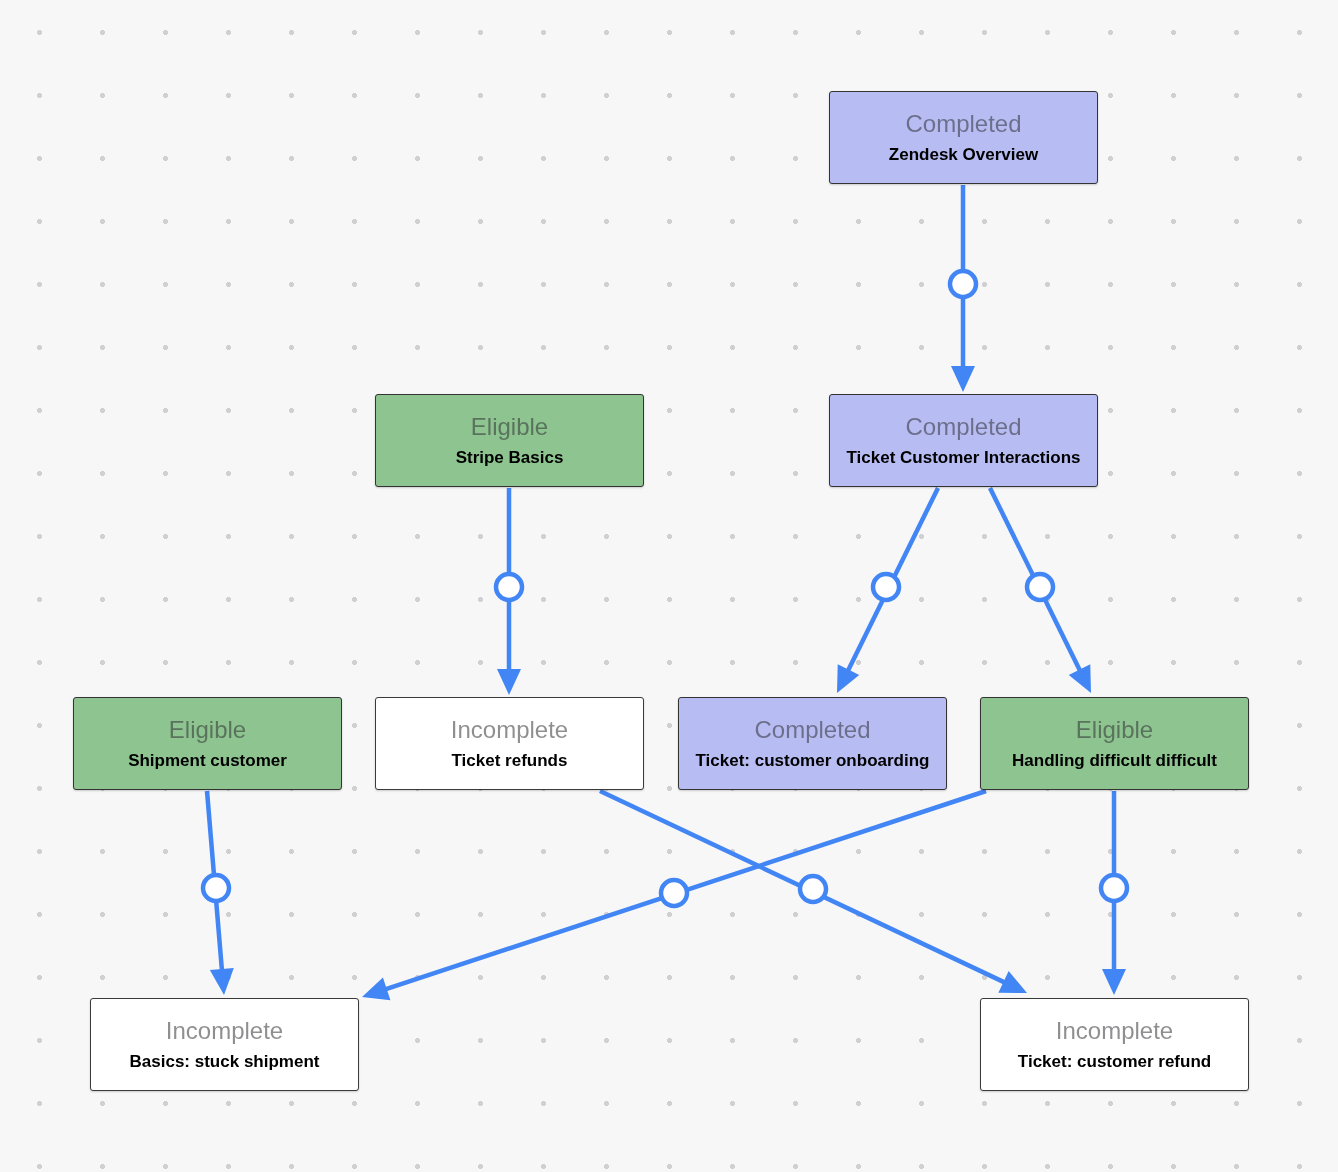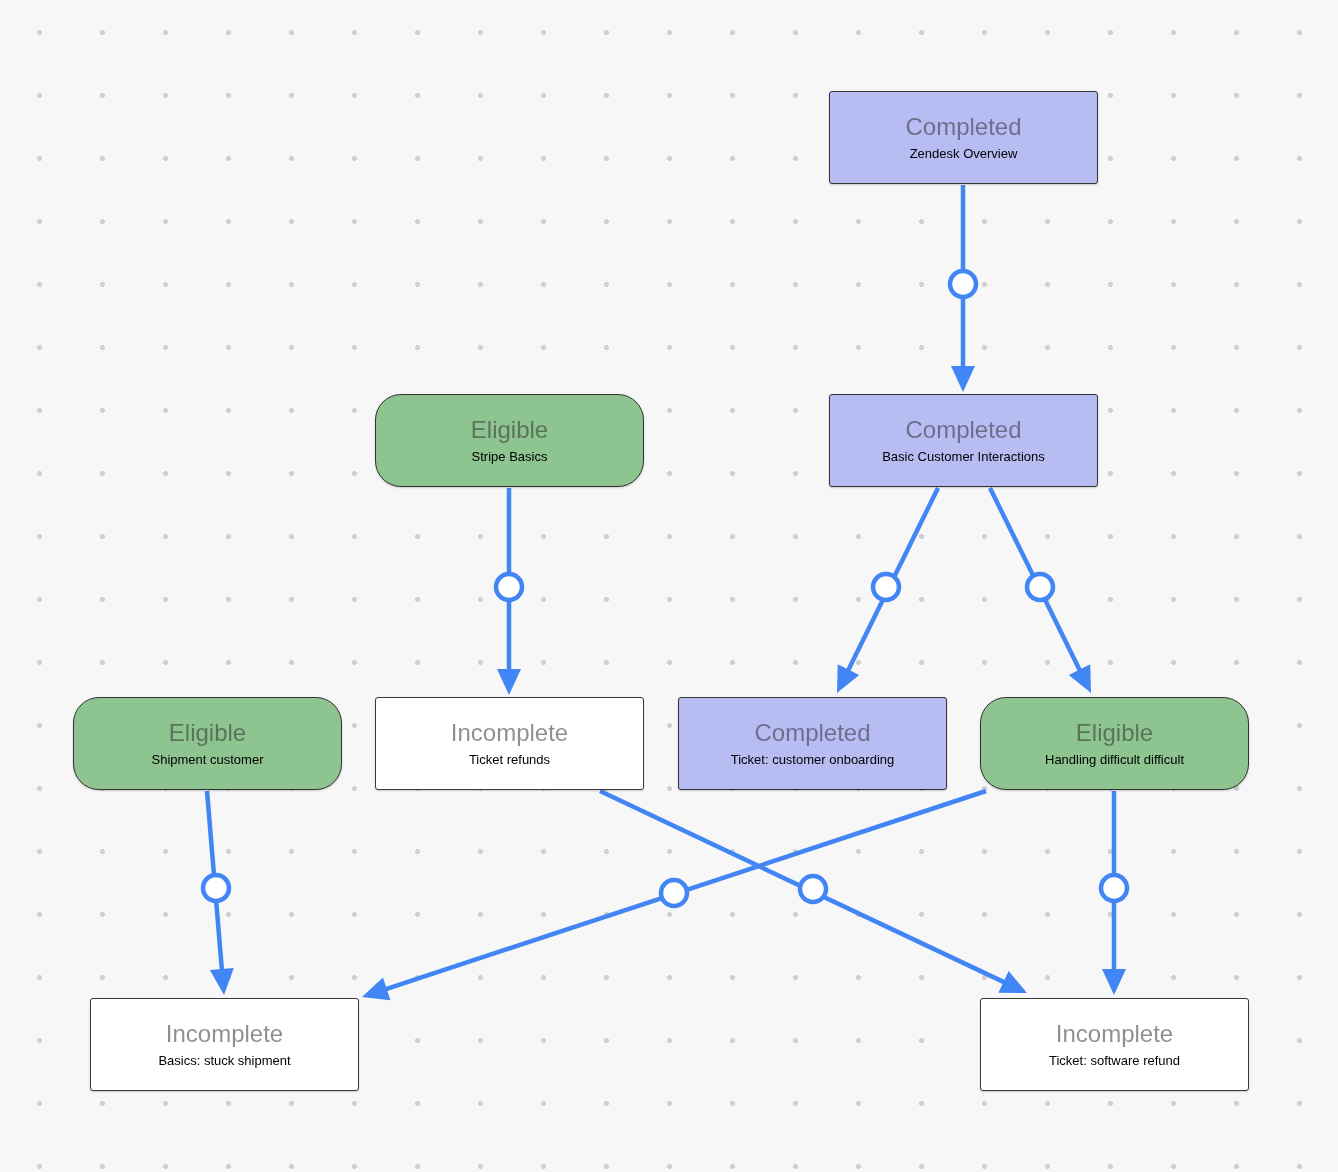--- a/index.html
+++ b/index.html
@@ -48,29 +48,29 @@
   .node .status {
     font-size: 24px;
     line-height: 1.15;
     color: rgba(40,40,45,0.52);
     font-weight: 400;
     margin-bottom: 7px;
     white-space: nowrap;
   }
 
   .node .title {
-    font-size: 13px;
+    font-size: 17px;
     line-height: 1.15;
     color: #000000;
-    font-weight: 400;
+    font-weight: 700;
     white-space: nowrap;
   }
 
   .node.completed { background-color: #b7bdf3; }
-  .node.eligible  { background-color: #8ec490; border-radius: 26px; }
+  .node.eligible  { background-color: #8ec490; }
   .node.incomplete{ background-color: #ffffff; border-color: #3a3a3a; }
 </style>
 </head>
 <body>
 
 <div id="canvas" style="background-color: rgb(247, 247, 247); background-image: radial-gradient(circle, rgb(208, 208, 210) 2.4px, rgba(0, 0, 0, 0) 2.6px); background-size: 63px 63px;">
 
   <svg id="edge-layer" viewBox="0 0 1338 1172" width="1338" height="1172" xmlns="http://www.w3.org/2000/svg">
       <g>
         <line x1="963" y1="185" x2="963" y2="370" stroke="#4285f4" stroke-width="4.5" stroke-linecap="butt"></line>
@@ -118,21 +118,21 @@
       <div class="node completed" style="left: 829px; top: 91px; width: 269px; height: 93px; background-color: rgb(183, 189, 243);">
         <div class="status">Completed</div>
         <div class="title">Zendesk Overview</div>
       </div>
       <div class="node eligible" style="left: 375px; top: 394px; width: 269px; height: 93px; background-color: rgb(142, 196, 144);">
         <div class="status">Eligible</div>
         <div class="title">Stripe Basics</div>
       </div>
       <div class="node completed" style="left: 829px; top: 394px; width: 269px; height: 93px; background-color: rgb(183, 189, 243);">
         <div class="status">Completed</div>
-        <div class="title">Basic Customer Interactions</div>
+        <div class="title">Ticket Customer Interactions</div>
       </div>
       <div class="node eligible" style="left: 73px; top: 697px; width: 269px; height: 93px; background-color: rgb(142, 196, 144);">
         <div class="status">Eligible</div>
         <div class="title">Shipment customer</div>
       </div>
       <div class="node incomplete" style="left: 375px; top: 697px; width: 269px; height: 93px; background-color: rgb(255, 255, 255);">
         <div class="status">Incomplete</div>
         <div class="title">Ticket refunds</div>
       </div>
       <div class="node completed" style="left: 678px; top: 697px; width: 269px; height: 93px; background-color: rgb(183, 189, 243);">
@@ -142,17 +142,17 @@
       <div class="node eligible" style="left: 980px; top: 697px; width: 269px; height: 93px; background-color: rgb(142, 196, 144);">
         <div class="status">Eligible</div>
         <div class="title">Handling difficult difficult</div>
       </div>
       <div class="node incomplete" style="left: 90px; top: 998px; width: 269px; height: 93px; background-color: rgb(255, 255, 255);">
         <div class="status">Incomplete</div>
         <div class="title">Basics: stuck shipment</div>
       </div>
       <div class="node incomplete" style="left: 980px; top: 998px; width: 269px; height: 93px; background-color: rgb(255, 255, 255);">
         <div class="status">Incomplete</div>
-        <div class="title">Ticket: software refund</div>
+        <div class="title">Ticket: customer refund</div>
       </div>
     </div>
 
 </div>
 
 </body></html>

